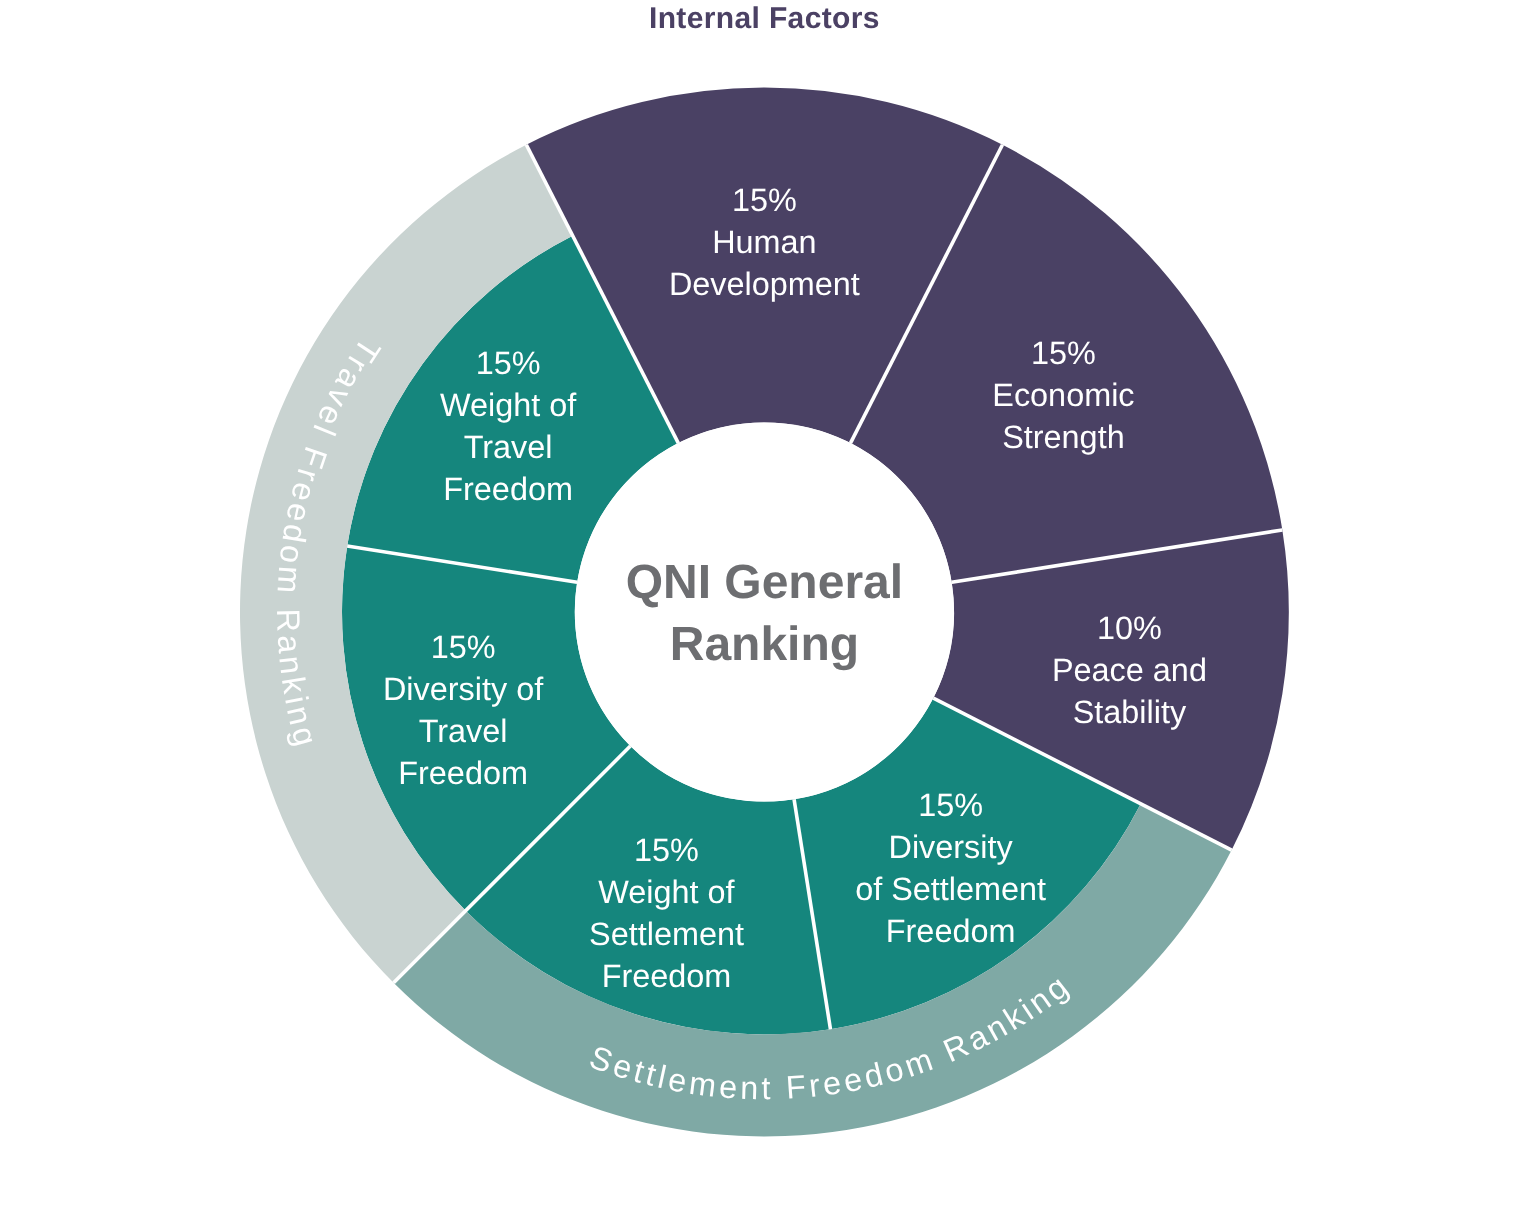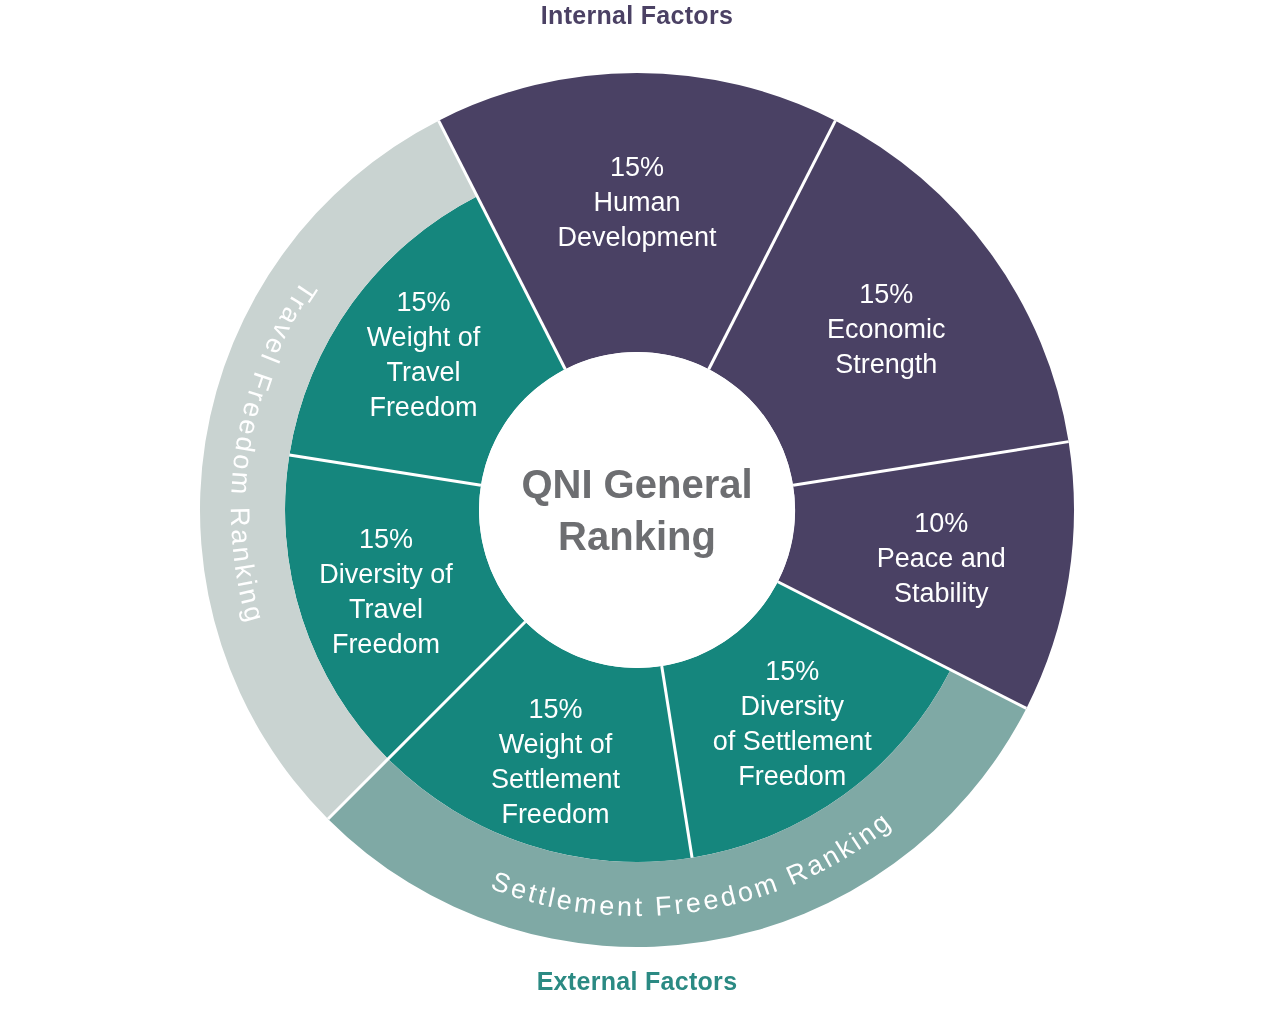--- a/index.html
+++ b/index.html
@@ -87,14 +87,13 @@
         <text class="slice-label" fill="#ffffff"><tspan x="637.00" y="176.00">15%</tspan><tspan x="637.00" y="211.00">Human</tspan><tspan x="637.00" y="246.00">Development</tspan></text>
         <text class="slice-label" fill="#ffffff"><tspan x="886.18" y="302.96">15%</tspan><tspan x="886.18" y="337.96">Economic</tspan><tspan x="886.18" y="372.96">Strength</tspan></text>
         <text class="slice-label" fill="#ffffff"><tspan x="941.21" y="532.18">10%</tspan><tspan x="941.21" y="567.18">Peace and</tspan><tspan x="941.21" y="602.18">Stability</tspan></text>
         <text class="slice-label" fill="#ffffff"><tspan x="792.18" y="680.08">15%</tspan><tspan x="792.18" y="715.08">Diversity</tspan><tspan x="792.18" y="750.08">of Settlement</tspan><tspan x="792.18" y="785.08">Freedom</tspan></text>
         <text class="slice-label" fill="#ffffff"><tspan x="555.42" y="717.58">15%</tspan><tspan x="555.42" y="752.58">Weight of</tspan><tspan x="555.42" y="787.58">Settlement</tspan><tspan x="555.42" y="822.58">Freedom</tspan></text>
         <text class="slice-label" fill="#ffffff"><tspan x="385.92" y="548.08">15%</tspan><tspan x="385.92" y="583.08">Diversity of</tspan><tspan x="385.92" y="618.08">Travel</tspan><tspan x="385.92" y="653.08">Freedom</tspan></text>
         <text class="slice-label" fill="#ffffff"><tspan x="423.42" y="311.32">15%</tspan><tspan x="423.42" y="346.32">Weight of</tspan><tspan x="423.42" y="381.32">Travel</tspan><tspan x="423.42" y="416.32">Freedom</tspan></text>
       </g>
   </svg>
 
-  <div class="title title-bottom" style="color: rgb(43, 138, 131);">External Factors</div>
 </div>
 
 </body></html>

